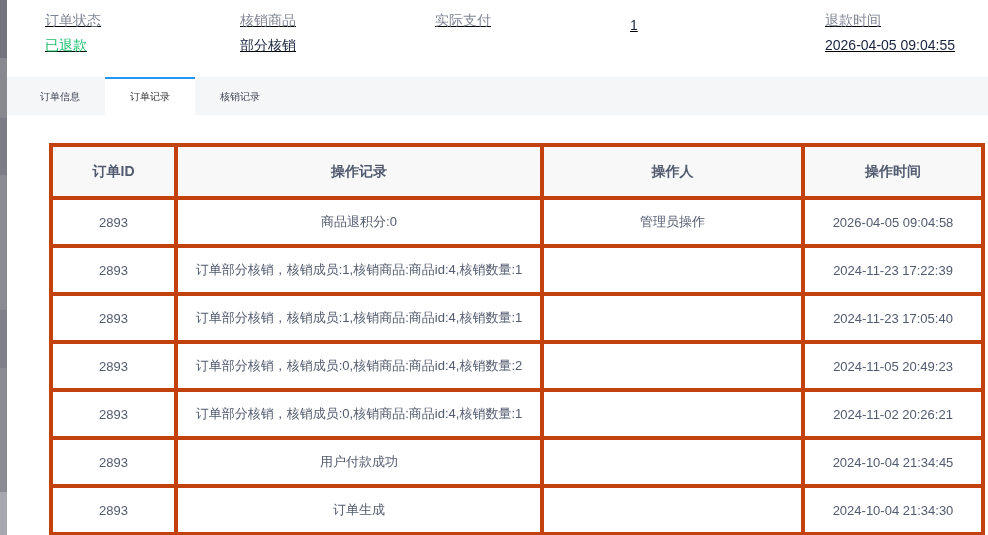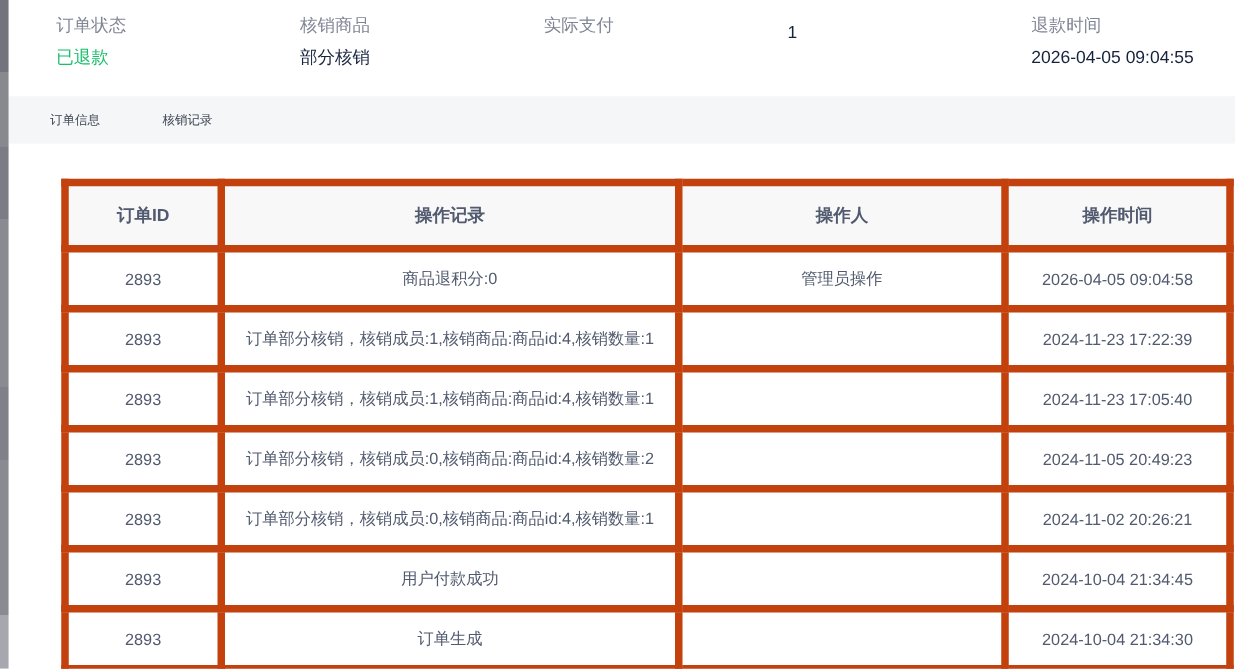--- a/index.html
+++ b/index.html
@@ -26,21 +26,21 @@
 
   .main { flex: 1; }
 
   
   .info-bar {
     padding: 10px 0 0 38px;
     height: 77px;
     background: #ffffff;
     display: flex;
   }
-  .info-field { width: 195px; flex: 0 0 195px; }
+  .info-field { width: 195px; flex: 0 0 195px; text-decoration: underline; }
   .info-label { font-size: 14px; color: #808695; line-height: 20px; }
   .info-value { font-size: 14px; color: #17233d; line-height: 20px; margin-top: 5px; }
   .info-value.success { color: #19be6b; }
 
   
   .tab-bar {
     height: 38px;
     background: #f5f6f8;
     padding-left: 8px;
     display: flex;
@@ -64,21 +64,21 @@
   
   .content { padding: 28px 0 0 42px; background: #ffffff; }
   table.records {
     width: 932px;
     border-collapse: collapse;
     table-layout: fixed;
     font-size: 13px;
     color: #515a6e;
   }
   table.records th, table.records td {
-    border: 6px solid #c2410c;
+    border: 4px solid #c2410c;
     text-align: center;
     vertical-align: middle;
     overflow: hidden;
     white-space: nowrap;
   }
   table.records th {
     background: #f8f8f9;
     height: 53px;
     font-size: 14px;
     font-weight: bold;
@@ -114,20 +114,21 @@
           <div class="info-value">1</div>
         </div>
         <div class="info-field">
           <div class="info-label">退款时间</div>
           <div class="info-value">2026-04-05 09:04:55</div>
         </div>
       </section>
 
     <nav class="tab-bar" id="tab-bar">
         <div class="tab">订单信息</div>
+        <div class="tab active">订单记录</div>
         <div class="tab">核销记录</div>
       </nav>
 
     <section class="content">
       <table class="records">
         <colgroup>
           <col class="col-id">
             <col class="col-record">
             <col class="col-operator">
             <col class="col-time">

